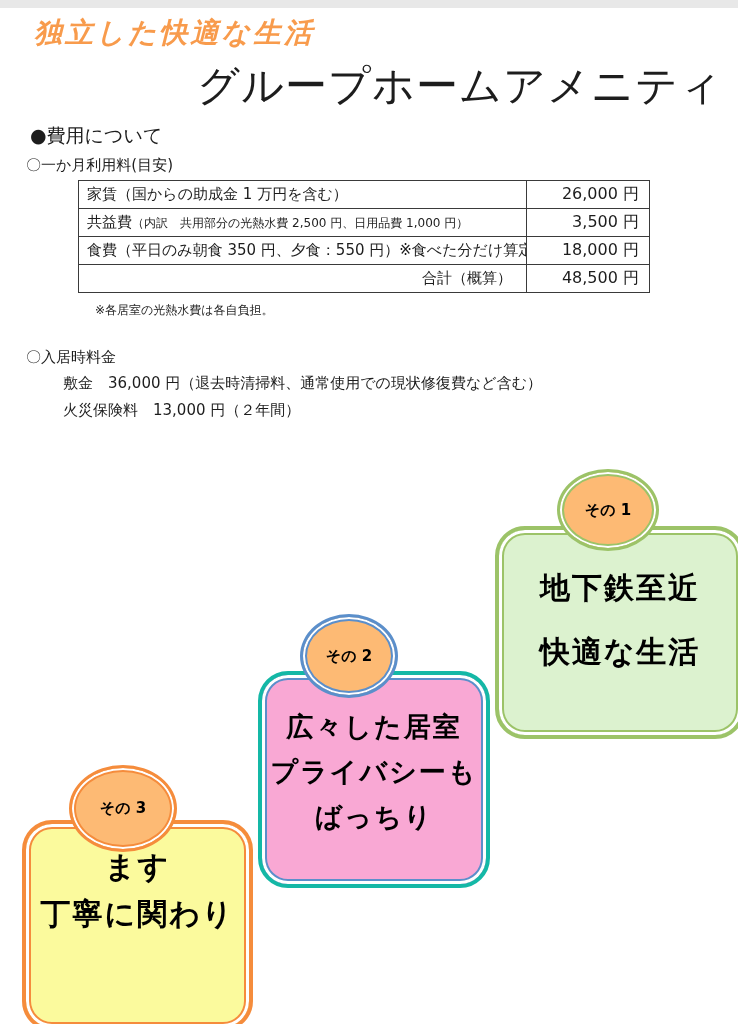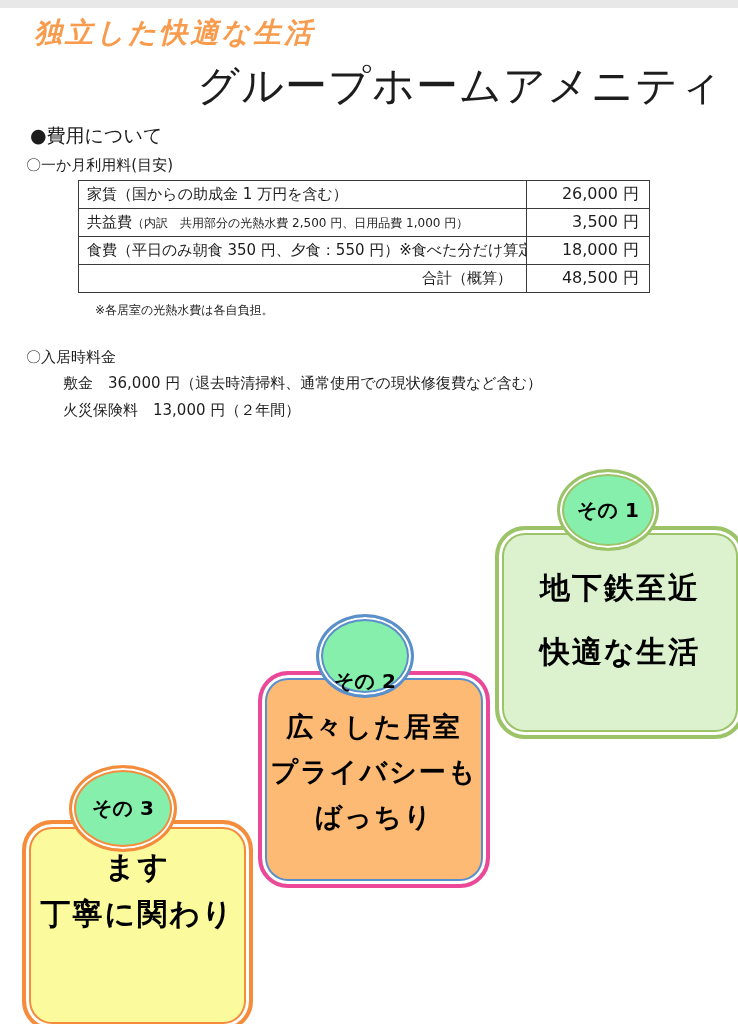--- a/index.html
+++ b/index.html
@@ -47,48 +47,47 @@
   }
   .f-green {
     left:495px; top:518px; width:242px; height:205px;
     background:#DCF2CF; border:4px solid #9CC368;
     box-shadow: inset 0 0 0 3px #ffffff, inset 0 0 0 5px #9CC368;
     font-size:30px; letter-spacing:2px;
   }
   .f-green .lines { padding-top:26px; line-height:64px; }
   .f-blue {
     left:258px; top:663px; width:224px; height:209px;
-    background:#fdba74; border:4px solid #ec4899;
+    background:#f9a8d4; border:4px solid #14b8a6;
     box-shadow: inset 0 0 0 3px #ffffff, inset 0 0 0 5px #5B8FCB;
     font-size:27px; letter-spacing:2px;
   }
   .f-blue .lines { padding-top:29px; line-height:45px; }
   .f-yellow {
     left:22px; top:812px; width:223px; height:203px;
     background:#FBFA9D; border:4px solid #F58C3C;
     box-shadow: inset 0 0 0 3px #ffffff, inset 0 0 0 5px #F58C3C;
     font-size:30px; letter-spacing:2px;
   }
   .f-yellow .lines { padding-top:19px; line-height:47px; }
   
   .badge {
-    position:absolute; background:#86efac; border-radius:50%;
+    position:absolute; background:#fdba74; border-radius:50%;
     display:flex; align-items:center; justify-content:center;
-    font-size:20px; font-weight:bold; color:#000; white-space:nowrap;
+    font-size:15px; font-weight:bold; color:#000; white-space:nowrap;
   }
   .b1 {
     left:557px; top:461px; width:96px; height:76px;
     border:3px solid #9CC368;
     box-shadow: inset 0 0 0 2px #ffffff, inset 0 0 0 4px #9CC368;
   }
   .b2 {
-    left:316px; top:606px; width:92px; height:78px;
+    left:300px; top:606px; width:92px; height:78px;
     border:3px solid #5B8FCB;
     box-shadow: inset 0 0 0 2px #ffffff, inset 0 0 0 4px #5B8FCB;
-    align-items: flex-end;
   }
   .b3 {
     left:69px; top:757px; width:102px; height:81px;
     border:3px solid #F58C3C;
     box-shadow: inset 0 0 0 2px #ffffff, inset 0 0 0 4px #F58C3C;
   }
 </style>
 </head>
 <body>
 

